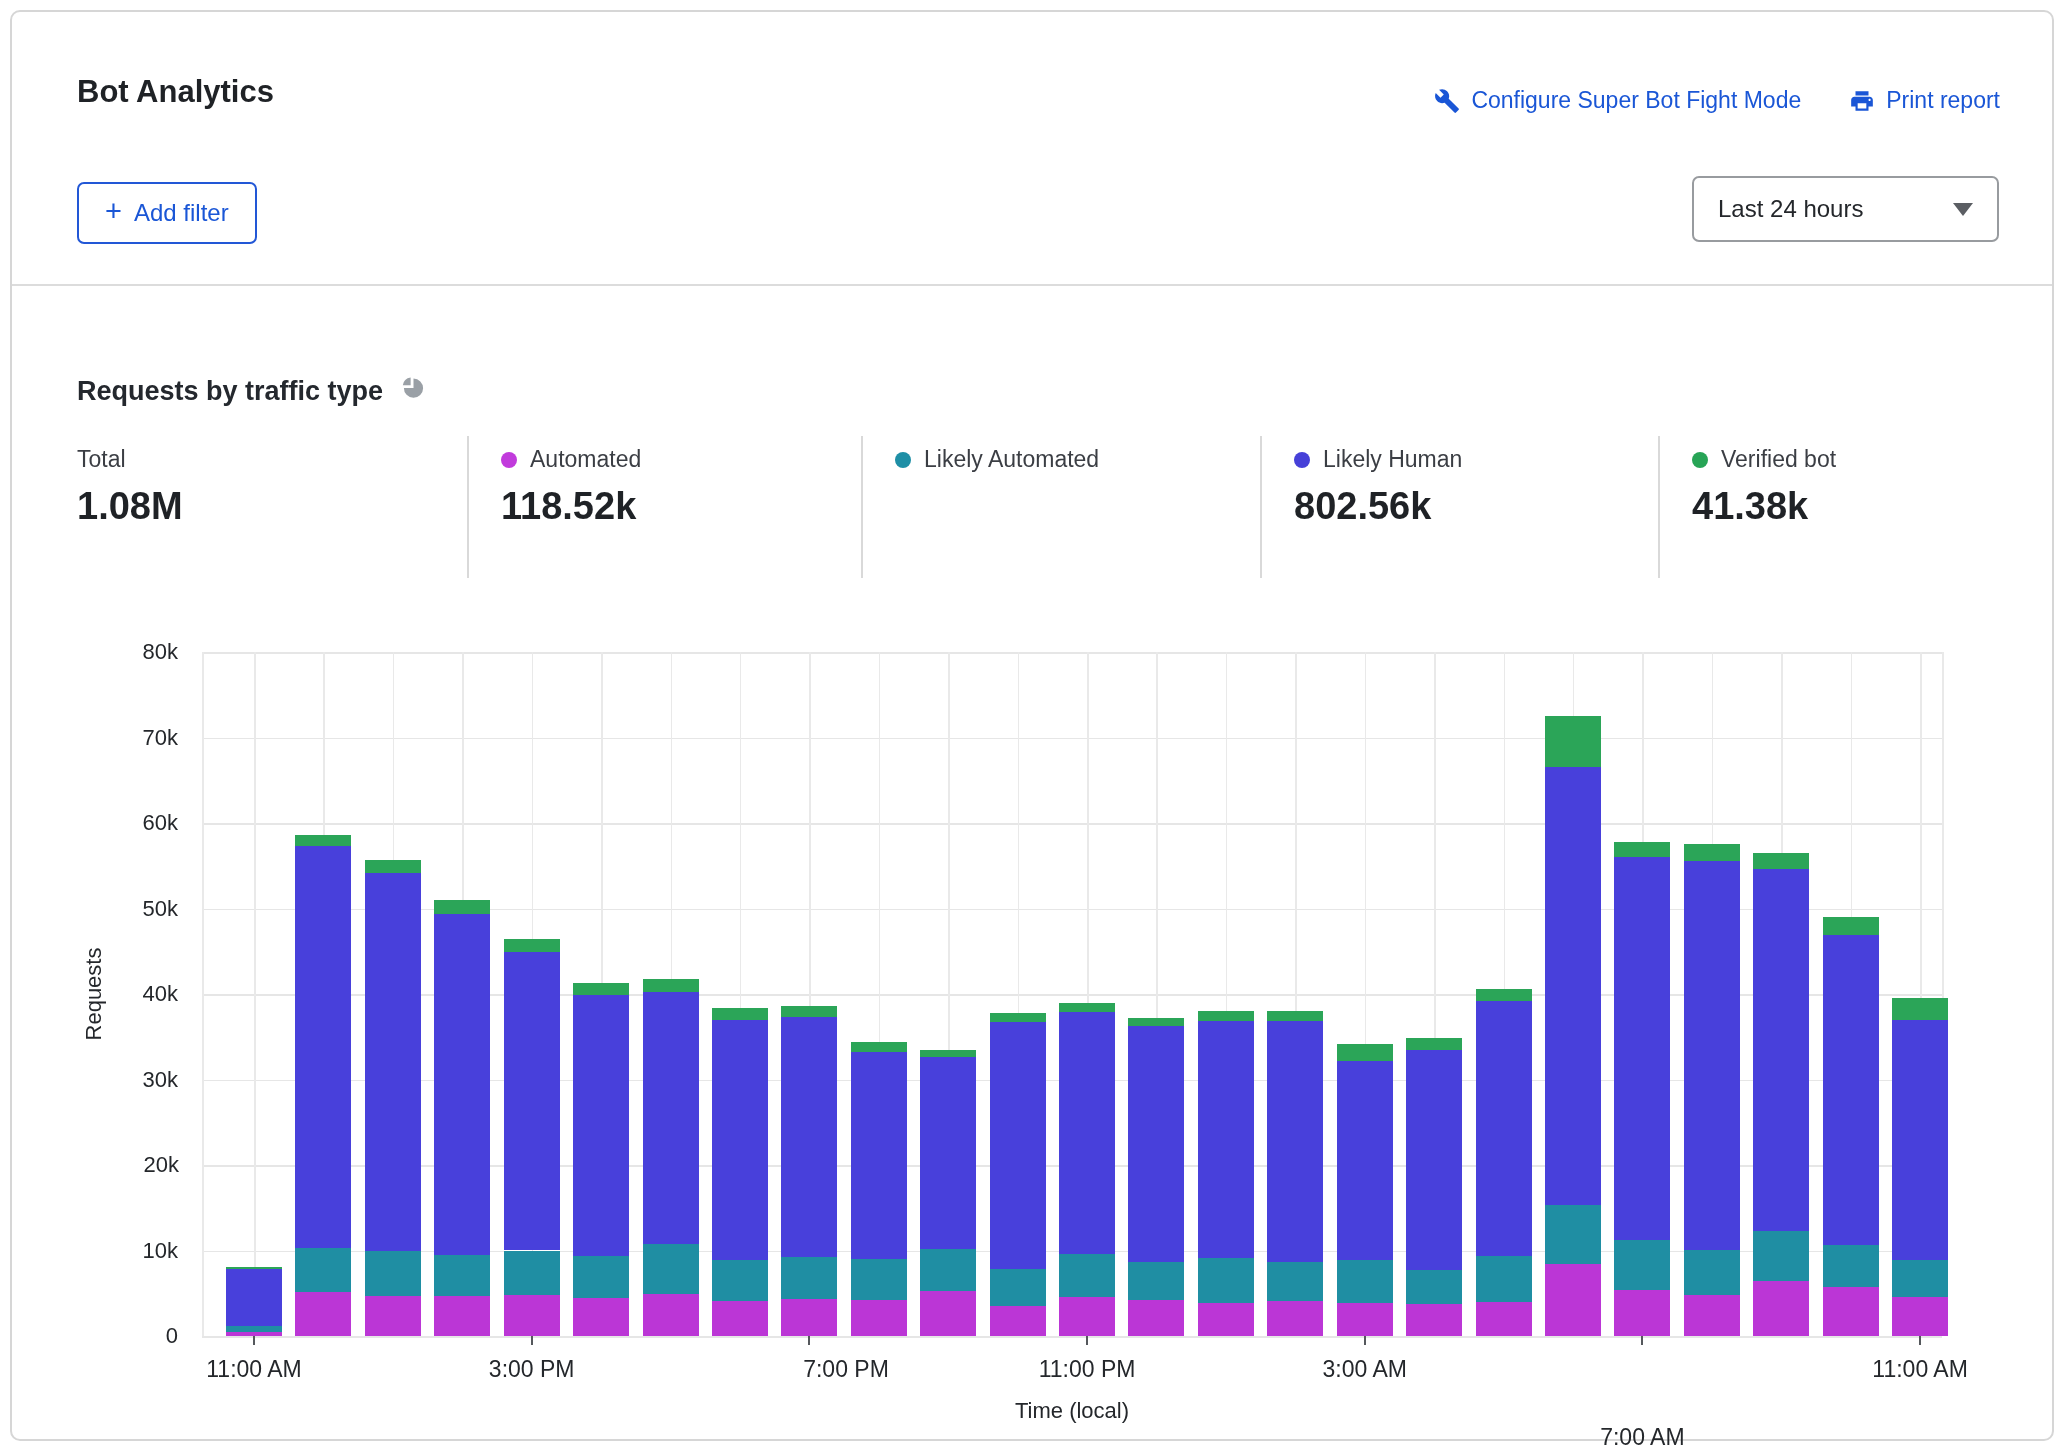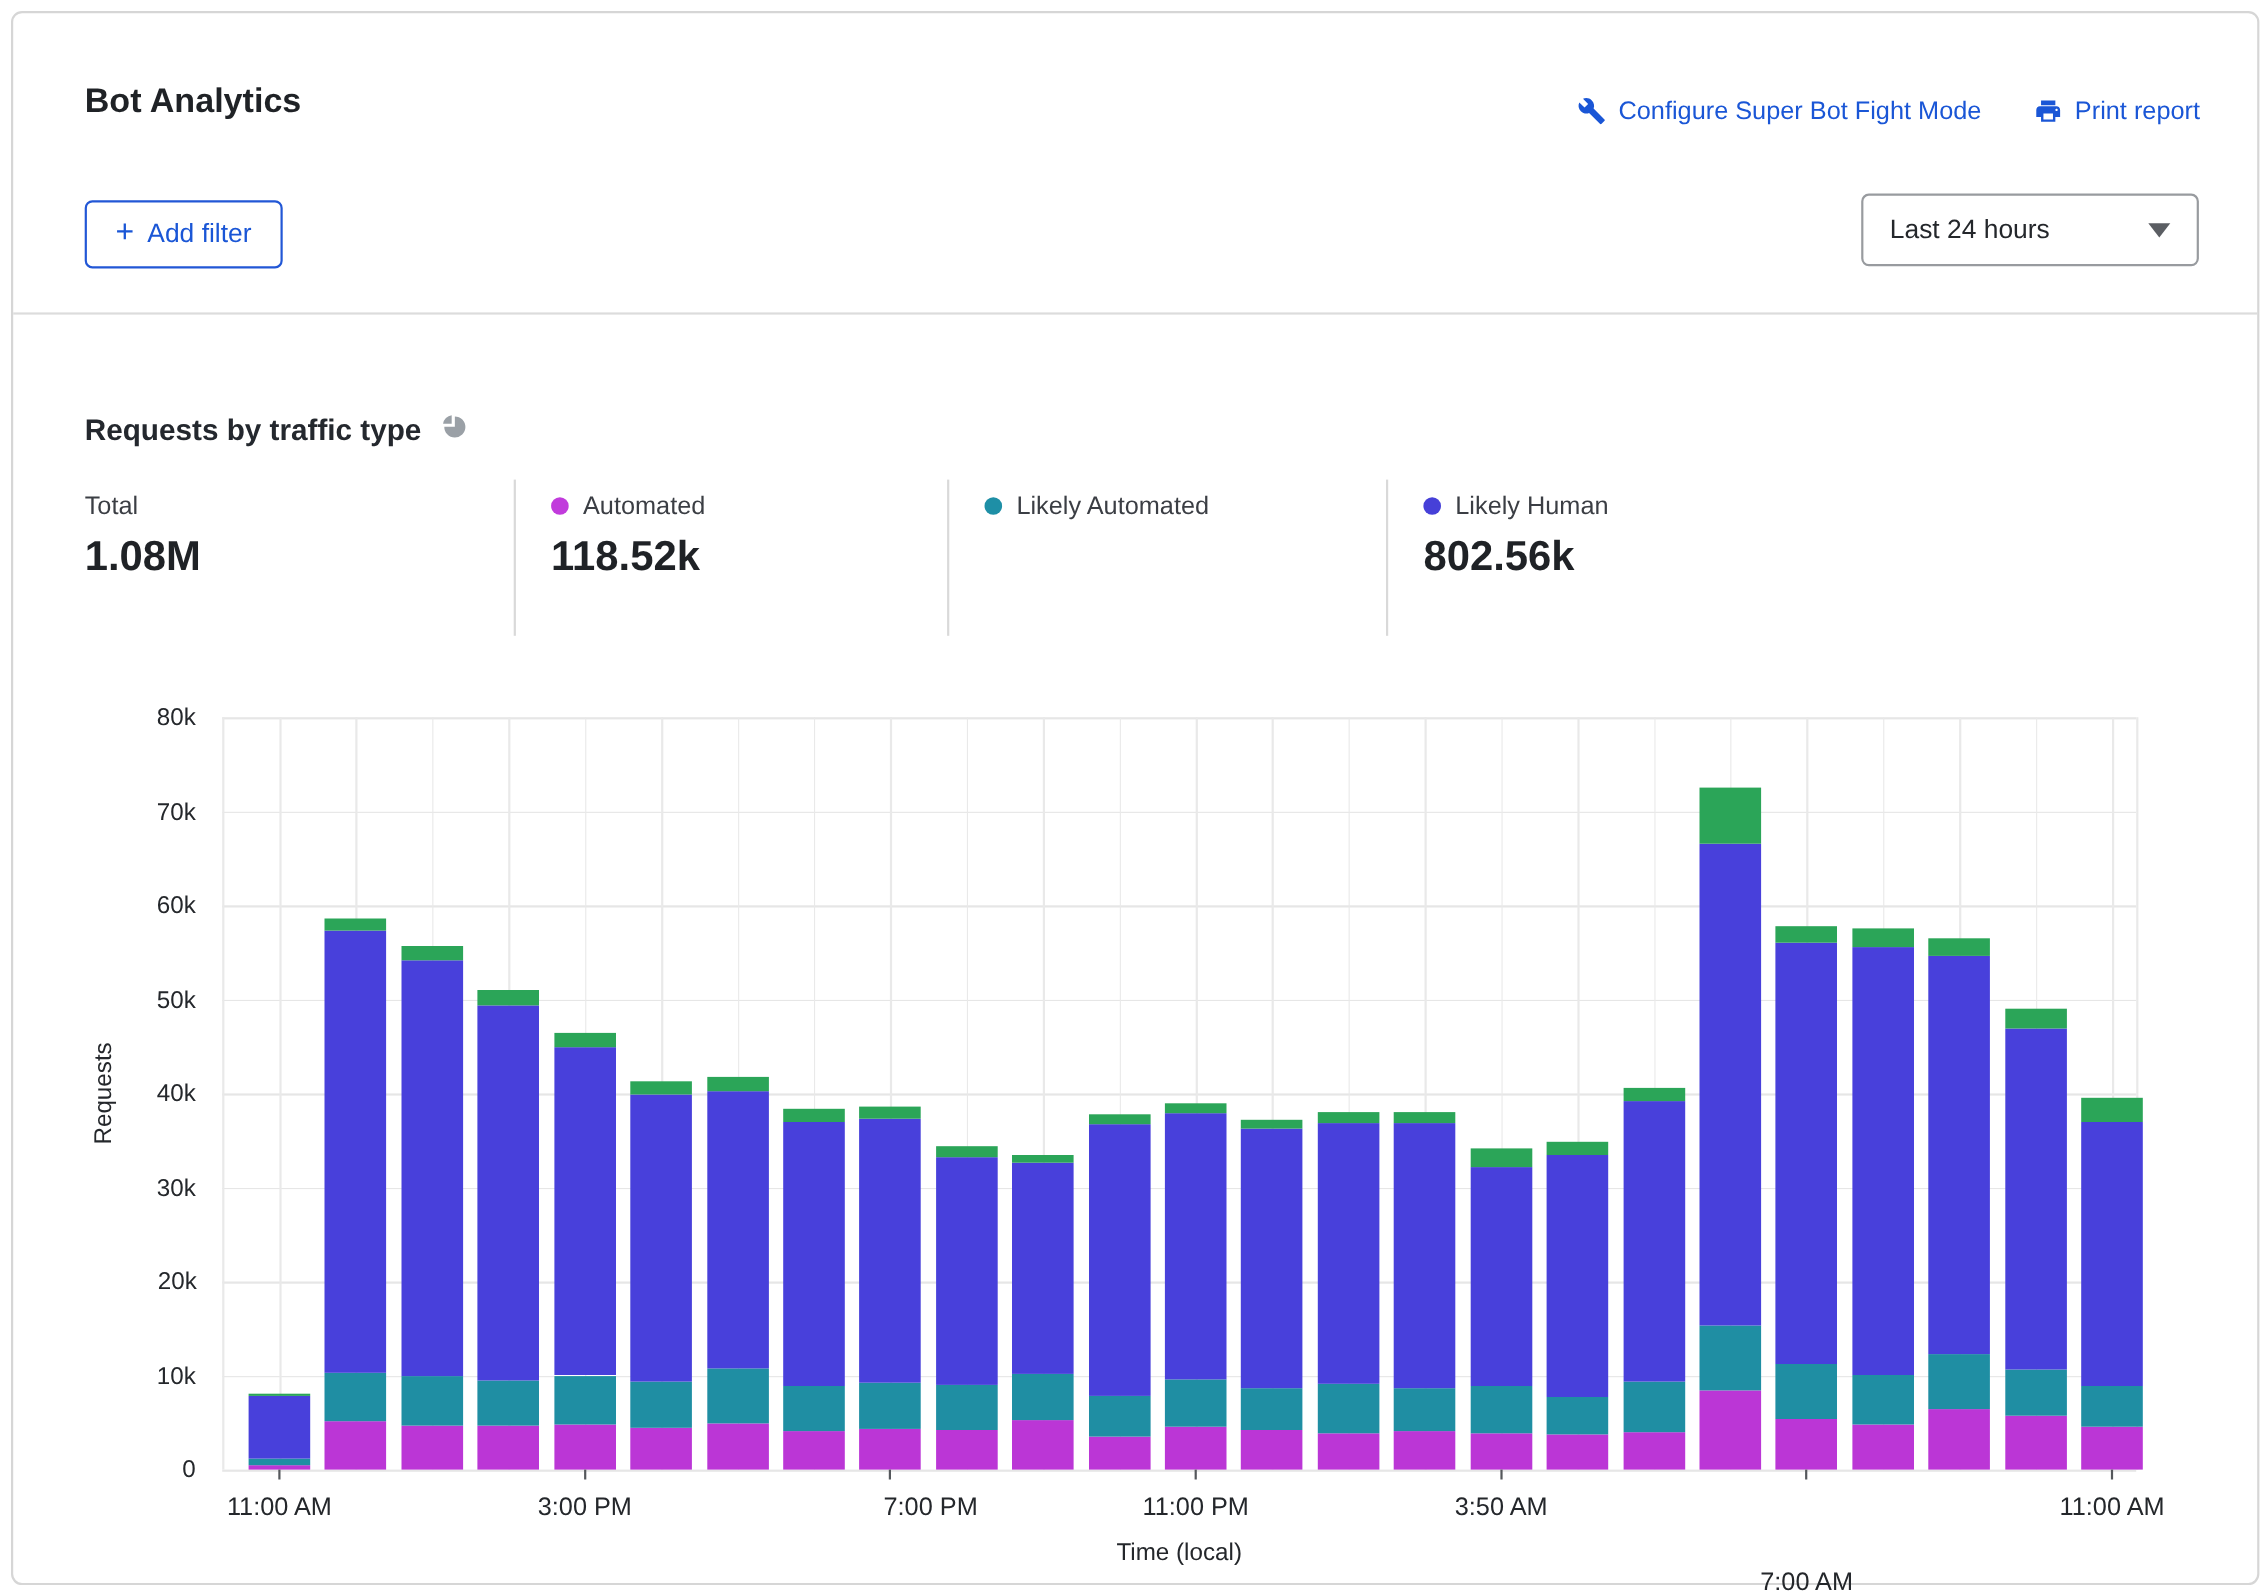--- a/index.html
+++ b/index.html
@@ -134,20 +134,27 @@
         <span class="dot" style="background: rgb(30, 143, 166);"></span>
         <span>Likely Automated</span>
       </div>
     </div>
     <div class="stat-col w4 bordered">
       <div class="stat-label">
         <span class="dot" style="background: rgb(70, 64, 216);"></span>
         <span>Likely Human</span>
       </div>
       <div class="stat-value">802.56k</div>
+    </div>
+    <div class="stat-col w5 bordered">
+      <div class="stat-label">
+        <span class="dot" style="background: rgb(39, 164, 86);"></span>
+        <span>Verified bot</span>
+      </div>
+      <div class="stat-value">41.38k</div>
     </div>
   </div>
 
   <div class="chart-plot">
     <div class="y-axis-title" style="left:82px;top:982px;">Requests</div>
     <div id="plot-layers">
         <div class="hgrid" style="left: 190px; top: 1324px; width: 1740px;"></div>
         <div class="ylab" style="left: 0px; top: 1311px; width: 166px;">0</div>
         <div class="hgrid" style="left: 190px; top: 1238.5px; width: 1740px;"></div>
         <div class="ylab" style="left: 0px; top: 1225.5px; width: 166px;">10k</div>
@@ -294,21 +301,21 @@
         <div class="bar-seg" style="left: 1880.08px; top: 986.275px; width: 56px; height: 21.375px; background: rgb(43, 165, 88);"></div>
         <div class="xtick" style="left: 241px; top: 1324px;"></div>
         <div class="xlab" style="left: 162px; top: 1344px; width: 160px;">11:00 AM</div>
         <div class="xtick" style="left: 518.68px; top: 1324px;"></div>
         <div class="xlab" style="left: 439.68px; top: 1344px; width: 160px;">3:00 PM</div>
         <div class="xtick" style="left: 796.36px; top: 1324px;"></div>
         <div class="xlab" style="left: 754px; top: 1344px; width: 160px;">7:00 PM</div>
         <div class="xtick" style="left: 1074.04px; top: 1324px;"></div>
         <div class="xlab" style="left: 995.04px; top: 1344px; width: 160px;">11:00 PM</div>
         <div class="xtick" style="left: 1351.72px; top: 1324px;"></div>
-        <div class="xlab" style="left: 1272.72px; top: 1344px; width: 160px;">3:50 AM</div>
+        <div class="xlab" style="left: 1272.72px; top: 1344px; width: 160px;">3:00 AM</div>
         <div class="xtick" style="left: 1629.4px; top: 1324px;"></div>
         <div class="xlab" style="left: 1550.4px; top: 1412px; width: 160px;">7:00 AM</div>
         <div class="xtick" style="left: 1907.08px; top: 1324px;"></div>
         <div class="xlab" style="left: 1828.08px; top: 1344px; width: 160px;">11:00 AM</div>
       </div>
     <div class="x-axis-title" style="left:860px;top:1386px;width:400px;">Time (local)</div>
   </div>
 
 </div>
 

